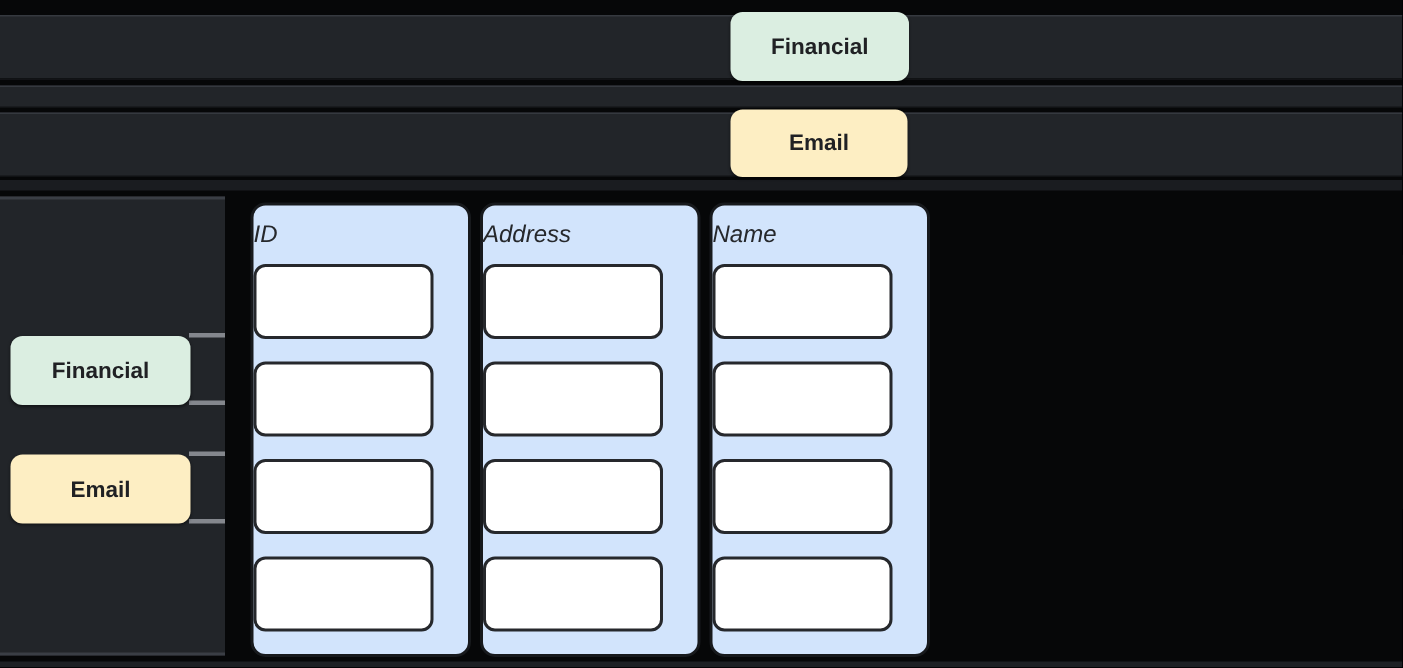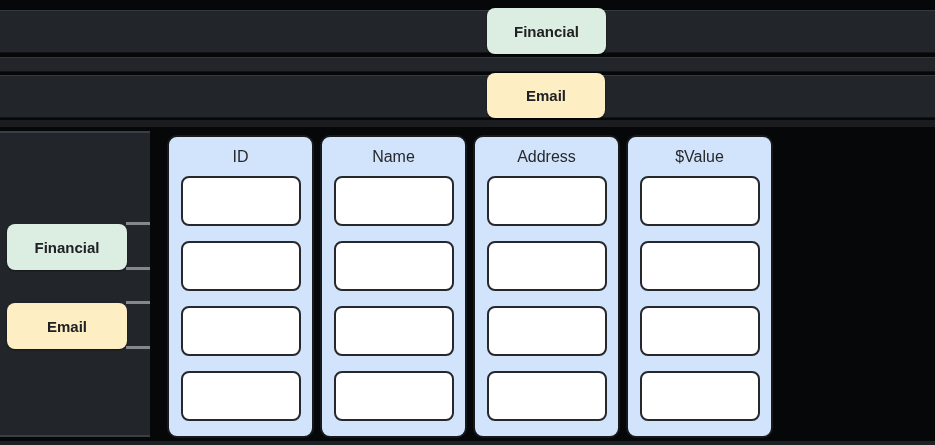--- a/index.html
+++ b/index.html
@@ -77,21 +77,22 @@
   }
   .col {
     width: 147px;
     height: 303px;
     background: #d2e4fc;
     border: 2px solid #17191c;
     border-radius: 10px;
     box-sizing: border-box;
     display: flex;
     flex-direction: column;
-    align-items: center;
+    align-items: flex-start;
+    font-style: italic;
   }
   .col-header {
     height: 41px;
     display: flex;
     align-items: center;
     justify-content: center;
     font-size: 16px;
     color: #26282c;
   }
   .cell {
@@ -133,37 +134,30 @@
     <div class="col">
       <div class="col-header">ID</div>
       <div class="cell"></div>
       <div class="cell"></div>
       <div class="cell"></div>
       <div class="cell"></div>
     </div>
 
 
     <div class="col">
-      <div class="col-header">Name</div>
-      <div class="cell"></div>
-      <div class="cell"></div>
-      <div class="cell"></div>
-      <div class="cell"></div>
-    </div>
-
-    <div class="col">
       <div class="col-header">Address</div>
       <div class="cell"></div>
       <div class="cell"></div>
       <div class="cell"></div>
       <div class="cell"></div>
     </div>
 
     <div class="col">
-      <div class="col-header">$Value</div>
+      <div class="col-header">Name</div>
       <div class="cell"></div>
       <div class="cell"></div>
       <div class="cell"></div>
       <div class="cell"></div>
     </div>
 
+
   </div>
 </div>
 
 </body></html>

